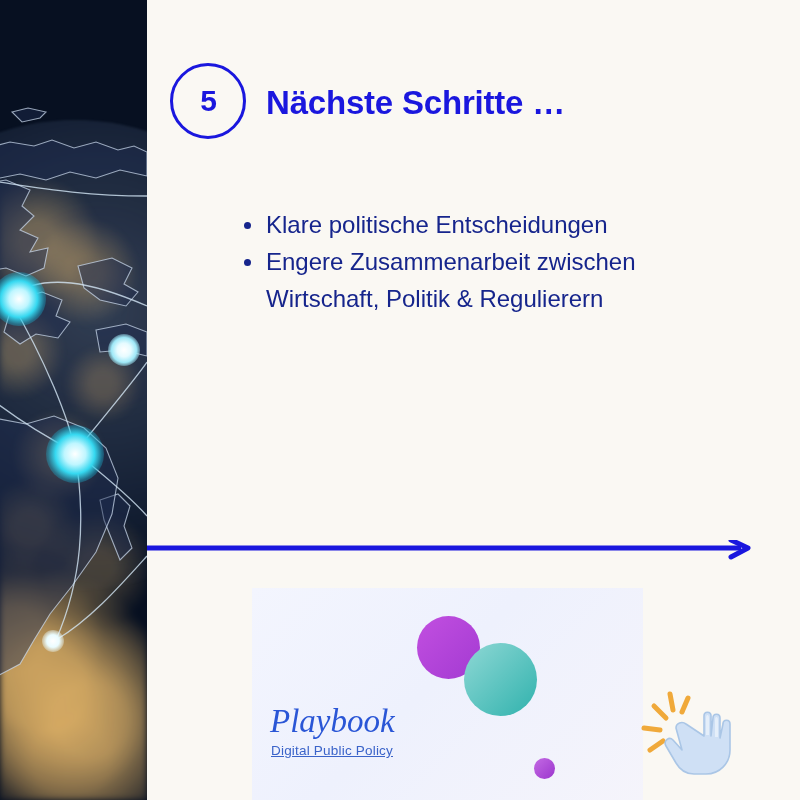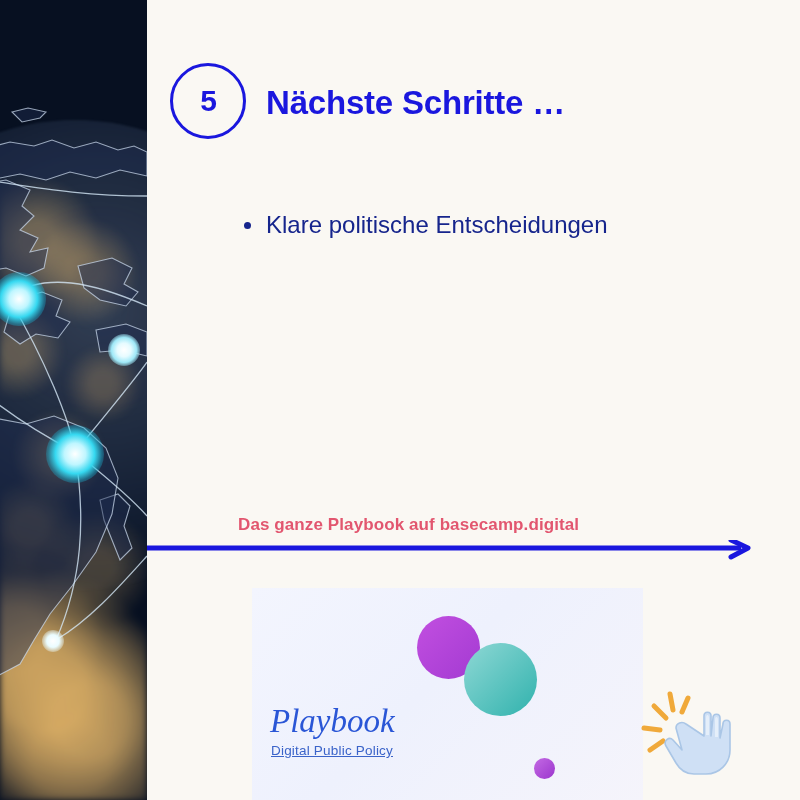--- a/index.html
+++ b/index.html
@@ -176,23 +176,23 @@
   </div>
 
   <div class="step-badge">
     <span class="num">5</span>
   </div>
 
   <div class="slide-title">Nächste Schritte …</div>
 
   <ul class="bullets">
     <li>Klare politische Entscheidungen</li>
+    <li>Engere Zusammenarbeit zwischen Wirtschaft, Politik &amp; Regulierern</li>
   </ul>
 
-  <div class="cta-caption">Das ganze Playbook auf basecamp.digital</div>
 
   <div class="cta-arrow">
     <svg width="610" height="22" viewBox="0 0 610 22" aria-hidden="true">
       <line x1="0" y1="8" x2="594" y2="8" stroke="#1a17de" stroke-width="5"></line>
       <polyline points="584,0 601,8 584,17" fill="none" stroke="#1a17de" stroke-width="5" stroke-linecap="round" stroke-linejoin="round"></polyline>
     </svg>
   </div>
 
   <div class="cover">
     <div class="blob" style="left: 165px; top: 28px; width: 63px; height: 63px; background: linear-gradient(135deg, rgb(194, 79, 224) 0%, rgb(163, 58, 210) 100%);"></div>

